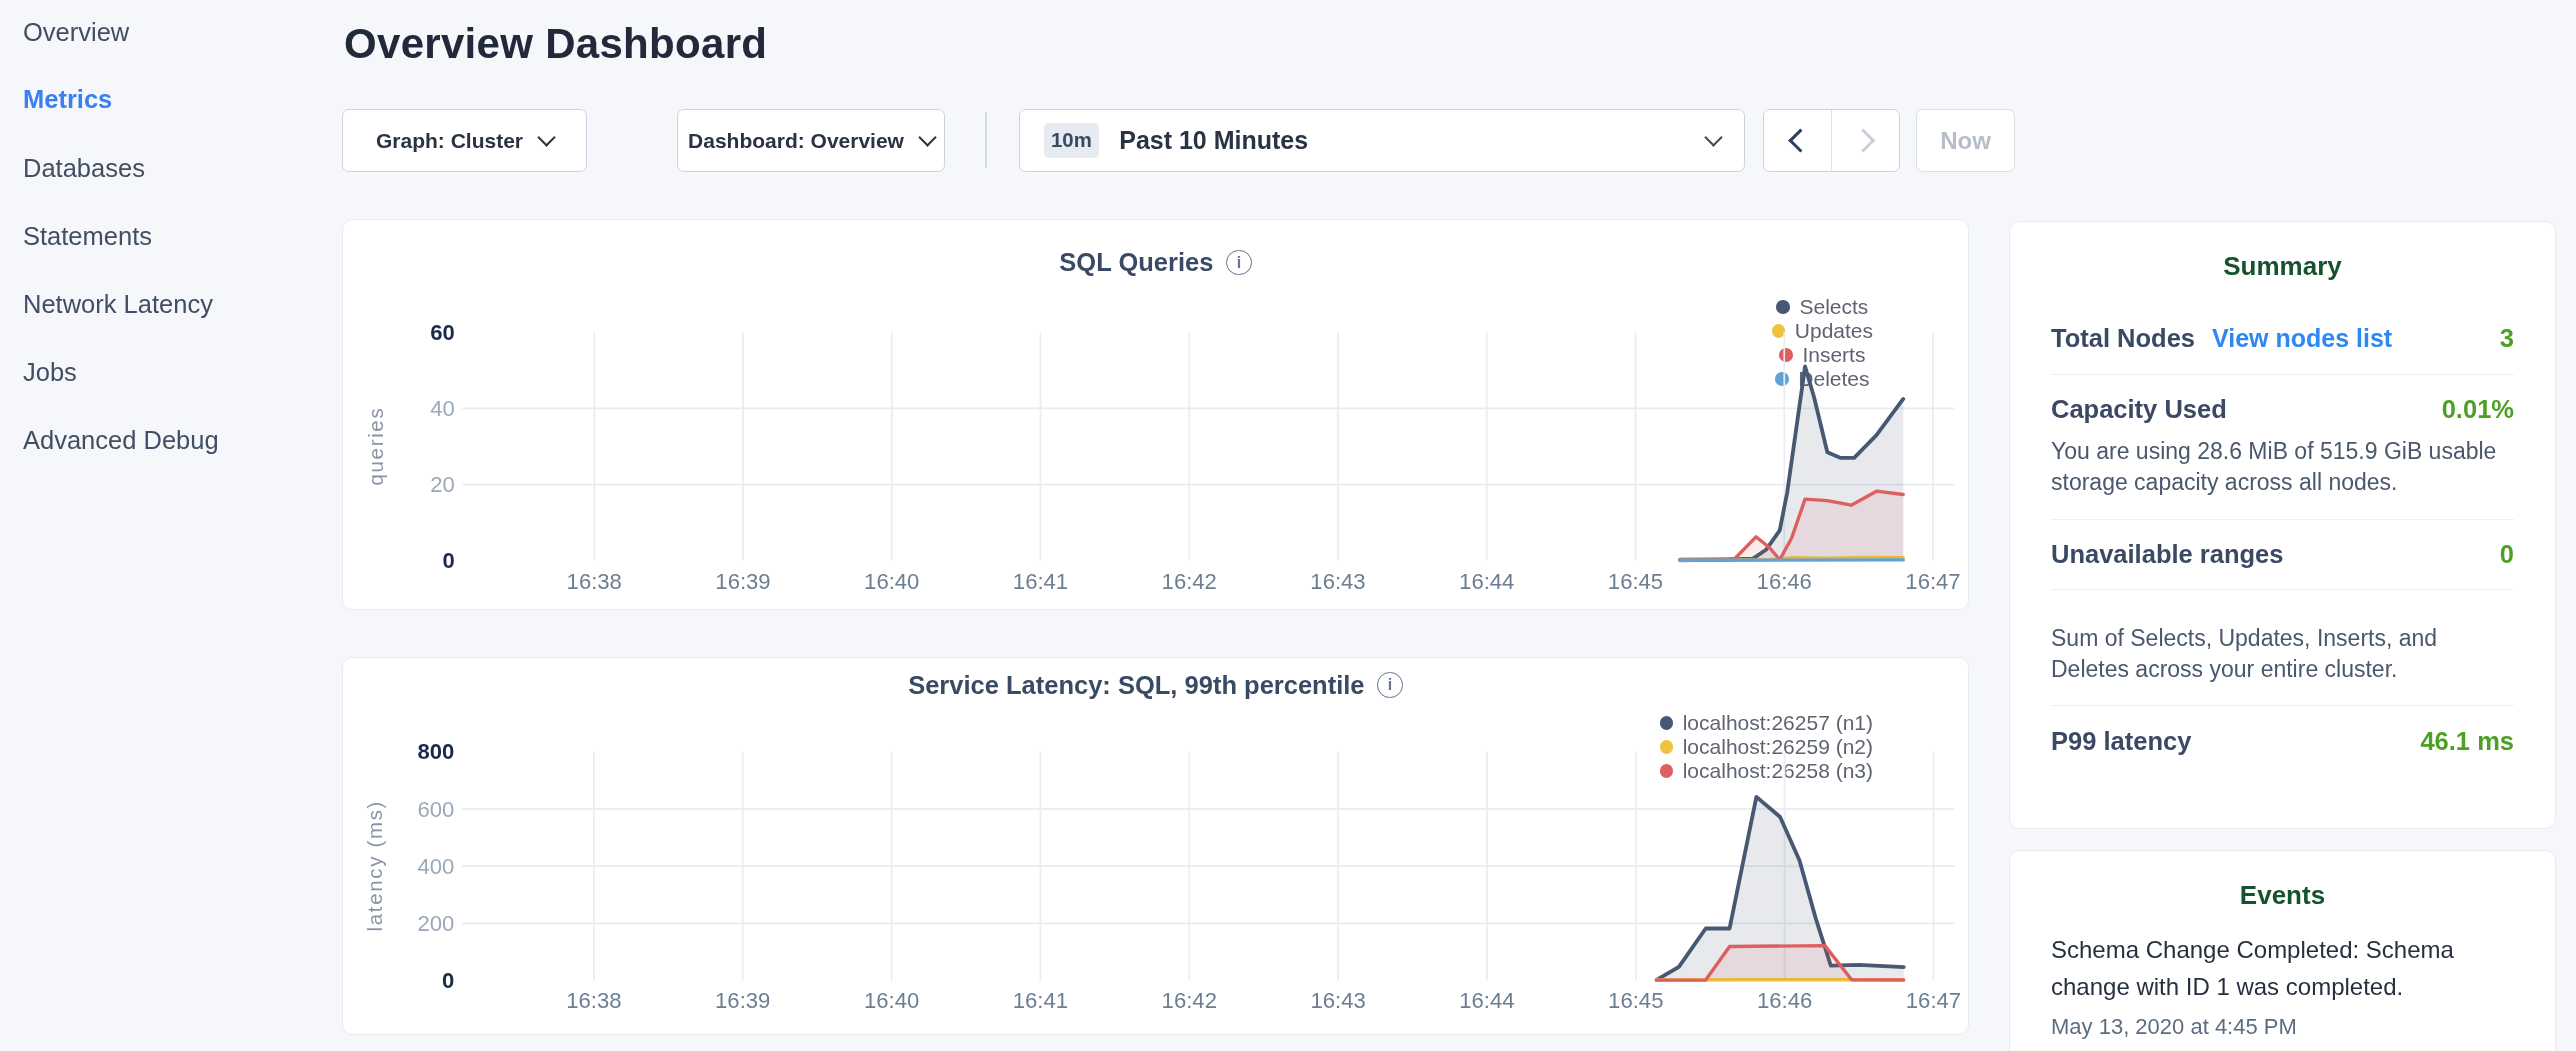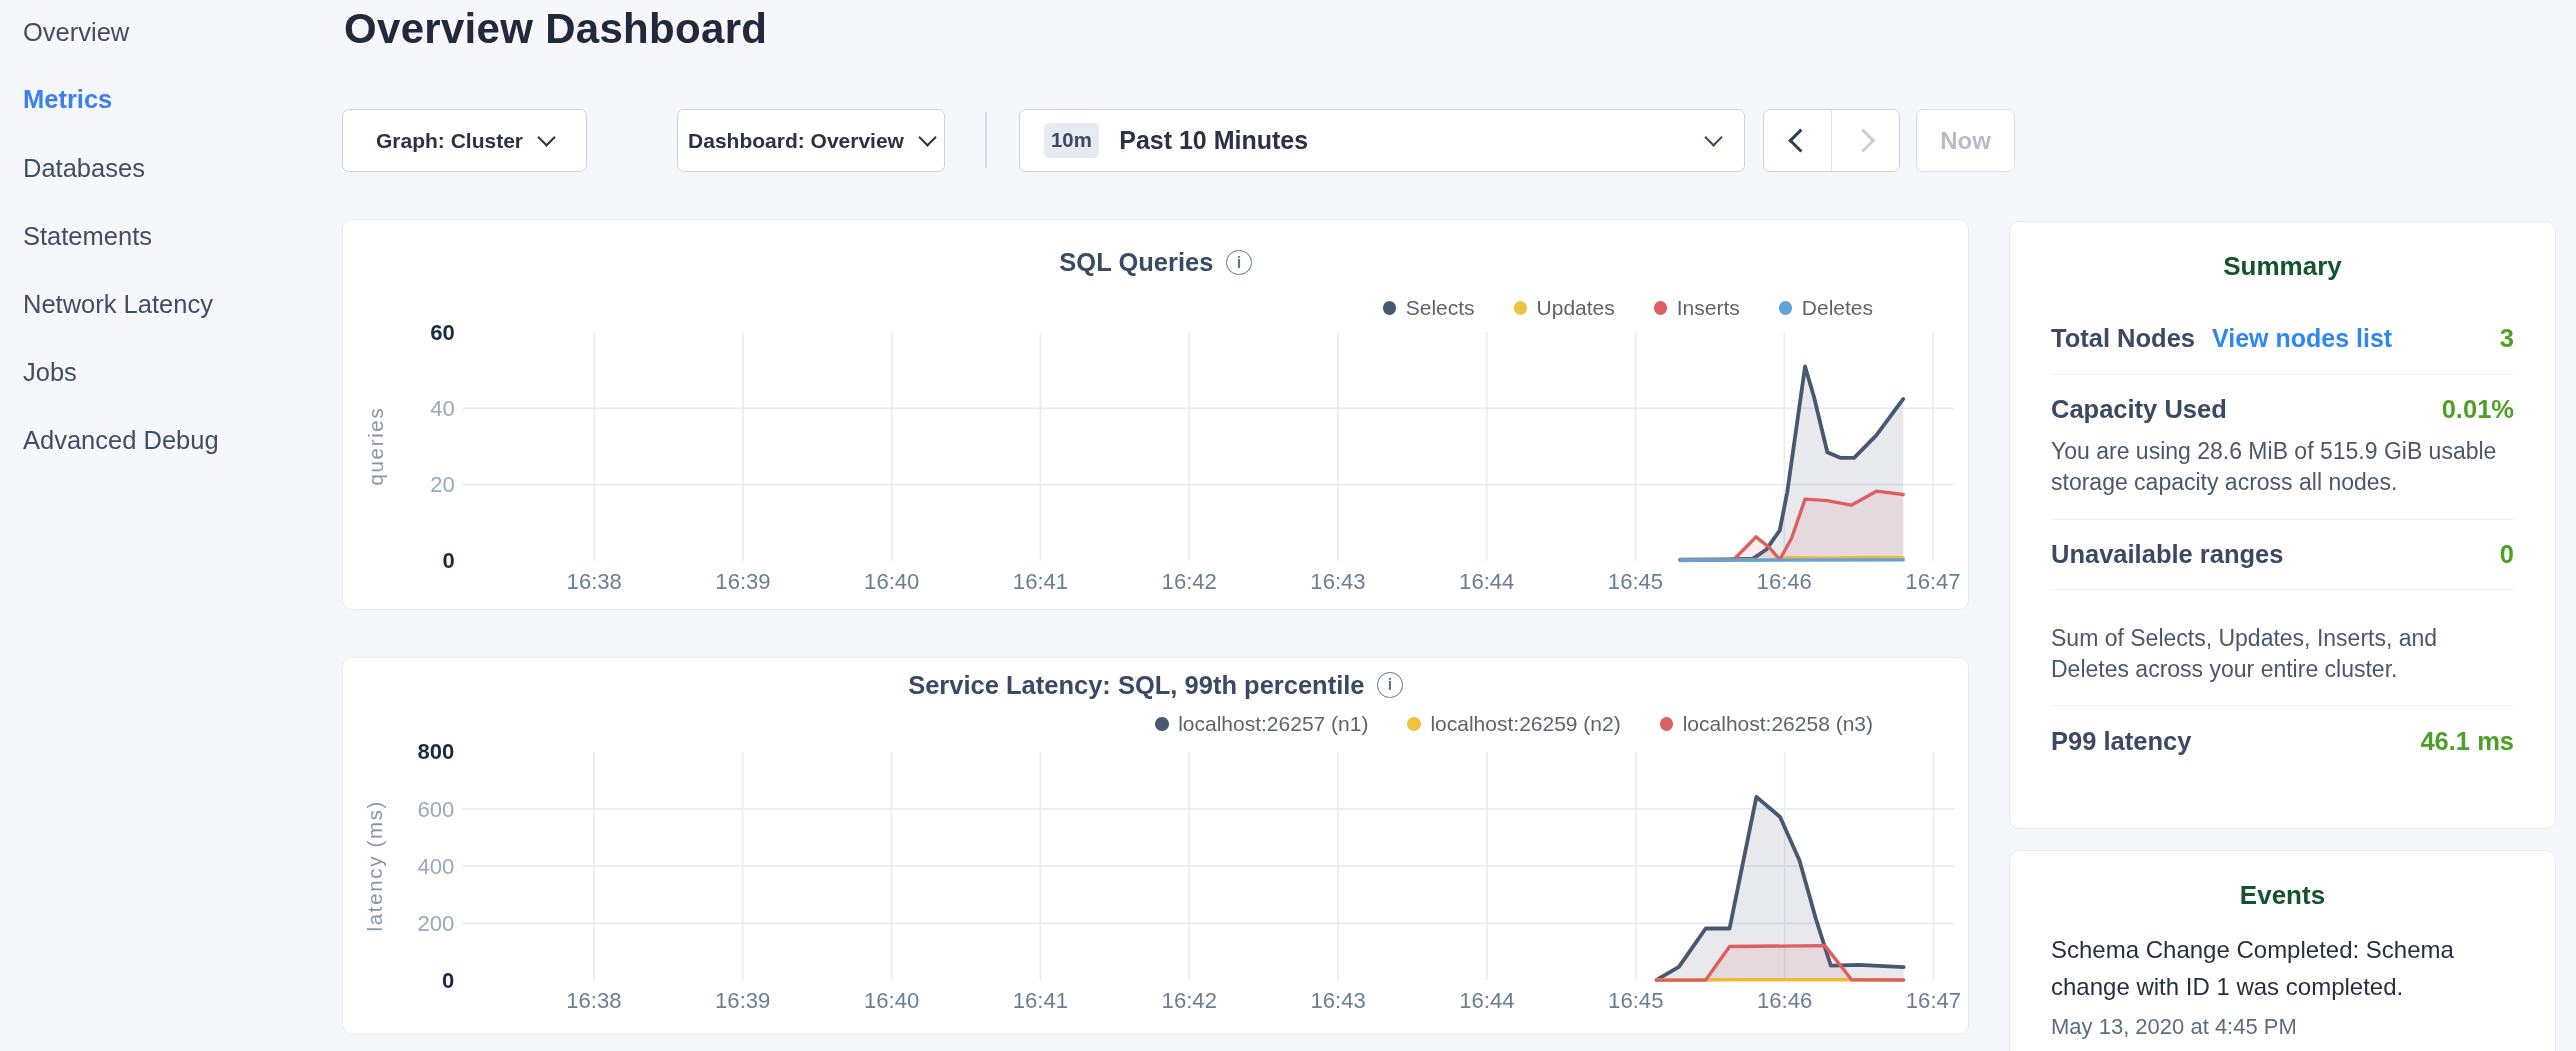--- a/index.html
+++ b/index.html
@@ -11,21 +11,21 @@
   }
   
   .sidebar{position:absolute;left:0;top:0;width:340px;height:1051px;}
   .side-item{
     position:absolute;left:23px;height:34px;line-height:34px;
     font-size:25.5px;color:#414e63;white-space:nowrap;cursor:pointer;
   }
   .side-item.active{color:#3a80f0;font-weight:700;}
   
   .page-title{
-    position:absolute;left:344px;top:5px;margin:0;
+    position:absolute;left:344px;top:20px;margin:0;
     font-size:42px;font-weight:600;color:#22293a;letter-spacing:0.3px;
   }
   
   .dd,.time-box,.now-btn{
     position:absolute;top:109px;height:63px;box-sizing:border-box;
     background:#fff;border:1.7px solid #ccd3df;border-radius:6.8px;
     font-family:inherit;display:flex;align-items:center;cursor:pointer;
   }
   .dd{justify-content:center;gap:17px;font-size:21px;font-weight:700;color:#2a3344;}
   .dd-graph{left:342px;width:245px;}
@@ -56,21 +56,21 @@
     position:absolute;left:342px;width:1627px;box-sizing:border-box;
     background:#fff;border:1.7px solid #e7eaf0;border-radius:10.2px;
   }
   .ct-row{position:absolute;left:0;right:0;height:34px;display:flex;justify-content:center;align-items:center;gap:12.8px;}
   .ct-title{font-size:25.5px;font-weight:700;color:#3b4a64;}
   .info-icon{
     width:25.5px;height:25.5px;box-sizing:border-box;border:1.7px solid #64748c;border-radius:50%;
     display:flex;align-items:center;justify-content:center;
     font-size:16px;font-weight:700;color:#64748c;cursor:pointer;flex:none;
   }
-  .legend{position:absolute;right:95px;height:25.5px;display:flex;gap:39px;}
+  .legend{position:absolute;right:95px;height:25.5px;display:flex;align-items:center;flex-direction:column;}
   .leg-item{display:flex;align-items:center;gap:9.4px;}
   .leg-dot{width:13.6px;height:13.6px;border-radius:50%;flex:none;}
   .leg-label{font-size:21px;color:#5d6470;white-space:nowrap;}
   .chart-svg{position:absolute;left:0;top:0;font-family:inherit;}
   .ylab{font-size:26px;fill:#9aa9ba;}
   .ylab-b{font-size:26px;font-weight:700;fill:#1c2b4a;}
   .xlab{font-size:26px;fill:#6c7e92;}
   .ax-title{font-size:24px;fill:#8995a7;letter-spacing:2px;}
   
   .side-card{

